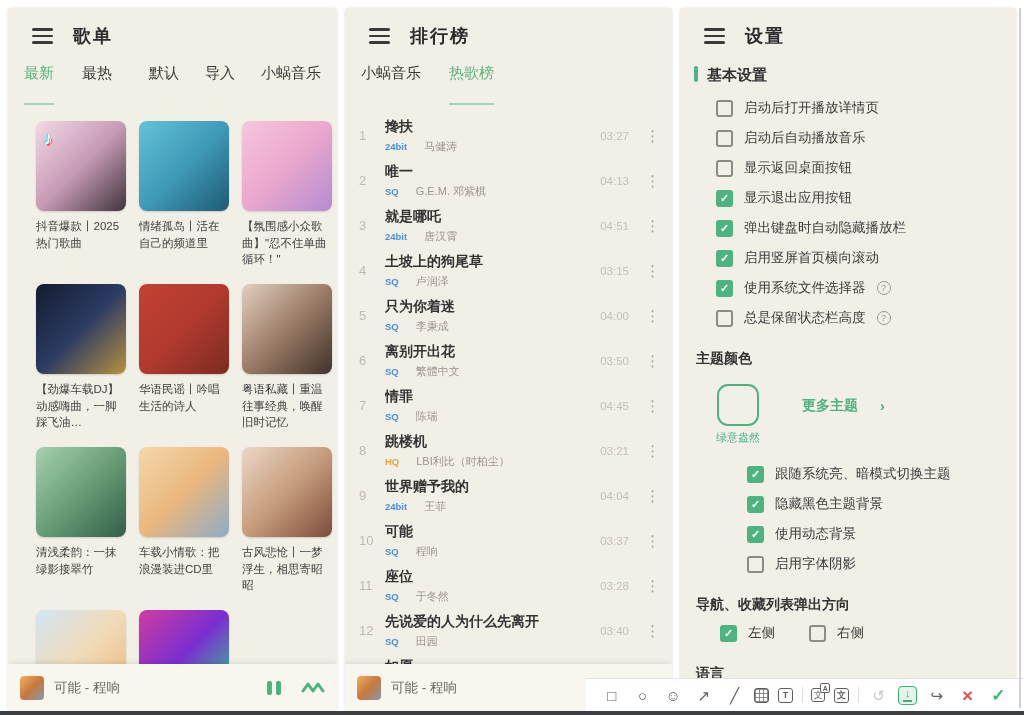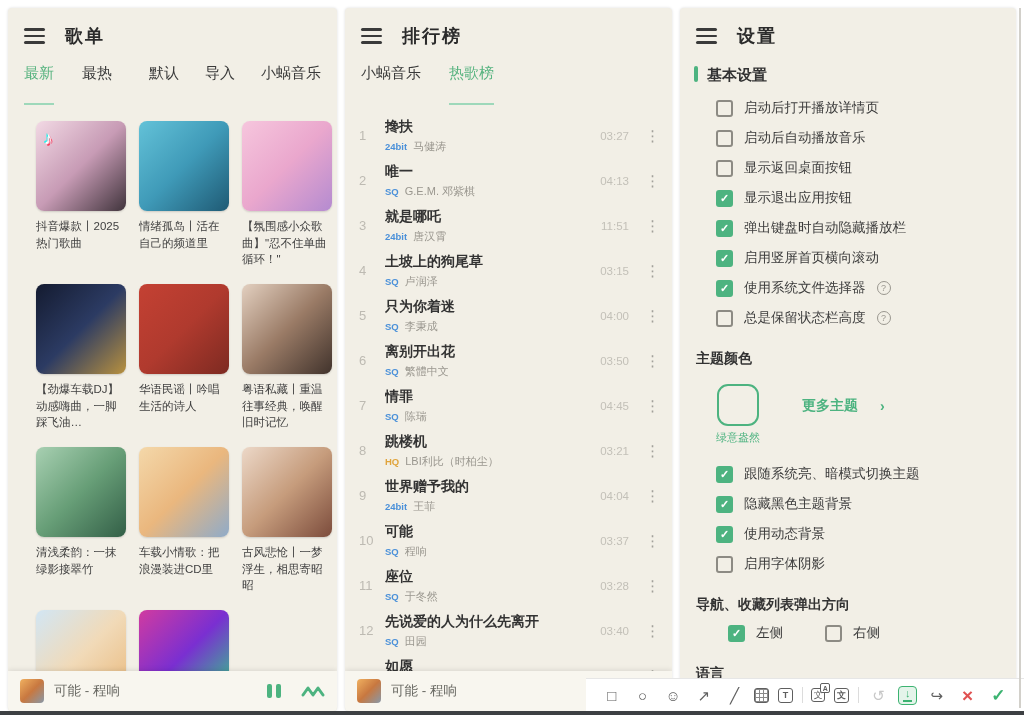--- a/index.html
+++ b/index.html
@@ -14,21 +14,21 @@
     position: absolute; top: 8px; height: 703px;
     background: #f2efe6;
     border-radius: 4px;
     box-shadow: 0 0 3px rgba(0,0,0,.14);
     overflow: hidden;
   }
   #panel-left  { left: 8px;   width: 329px; }
   #panel-mid   { left: 345px; width: 327px; }
   #panel-right { left: 680px; width: 336px; }
 
-  .panel-header { display:flex; align-items:center; gap:20px; padding:16px 16px 6px; }
+  .panel-header { display:flex; align-items:center; gap:20px; padding:16px 24px 6px; }
   .hamburger { width:21px; display:flex; flex-direction:column; gap:4px; cursor:pointer; }
   .hamburger i { height:2.5px; background:#3a3a3a; border-radius:2px; display:block; }
   .panel-title { font-size:18px; font-weight:bold; color:#2b2b2b; letter-spacing:2px; }
 
   
   .tabs-row { display:flex; align-items:baseline; padding:10px 16px 4px; font-size:15px; color:#3a3a3a; }
   .tab { margin-right:28px; padding-bottom:20px; cursor:pointer; border-bottom:2.5px solid transparent; }
   .tab.on { color:#57b37f; border-bottom-color:#9ed8ba; }
   .actions { margin-left:auto; display:flex; gap:26px; }
   .action { cursor:pointer; }
@@ -39,49 +39,49 @@
   .cover .logo { position:absolute; top:8px; left:8px; color:#fff; font-size:17px;
                  text-shadow:1.5px 1.5px 0 #ff3b5c, -1.5px -1.5px 0 #25f4ee; }
   .caption { margin-top:7px; font-size:11.5px; line-height:1.45; color:#3f3f3f; word-break:break-all; }
 
   
   .songs { padding-top:4px; }
   .song { display:flex; align-items:center; height:45px; padding:0 8px 0 14px; }
   .rank { width:26px; font-size:13px; color:#bdbab2; flex:0 0 auto; }
   .song-main { flex:1; min-width:0; }
   .song-title { font-size:14px; color:#333; font-weight:600; white-space:nowrap; overflow:hidden; }
-  .song-sub { margin-top:3px; font-size:11px; color:#9a978f; display:flex; gap:6px; align-items:baseline; white-space:nowrap; }
+  .song-sub { margin-top:3px; font-size:11px; color:#9a978f; display:flex; gap:17px; align-items:baseline; white-space:nowrap; }
   .q { font-size:9.5px; font-weight:bold; }
   .duration { font-size:11.5px; color:#c3c0b8; margin:0 12px 0 6px; flex:0 0 auto; }
   .dots { color:#a2a09a; font-size:15px; cursor:pointer; flex:0 0 auto; padding:0 4px; }
 
   
   .section-head { display:flex; align-items:flex-start; gap:9px; margin:12px 0 0 14px; font-size:15px; font-weight:bold; color:#333; }
   .section-bar { width:4px; height:16px; background:#4db380; border-radius:2px; }
   .sub-head { margin:17px 12px 0 16px; font-size:14px; color:#333; font-weight:600; }
   .opt-list { margin-top:8px; }
   .opt { display:flex; align-items:center; gap:11px; height:30px; margin-left:36px; font-size:13.5px; color:#3c3c3c; }
   .opt-row { display:flex; gap:30px; margin:4px 0 0 36px; }
-  .opt-row .opt { margin-left:12px; }
+  .opt-row .opt { margin-left:4px; }
   .cb { width:17px; height:17px; border-radius:3px; border:2px solid #8d8b84; display:flex;
         align-items:center; justify-content:center; cursor:pointer; flex:0 0 auto; color:transparent; font-size:11px; }
   .cb.on { background:#4db380; border-color:#4db380; color:#fff; }
   .cb.on::after { content:"✓"; font-weight:bold; }
   .help { width:14px; height:14px; border:1.4px solid #9a978f; border-radius:50%; color:#9a978f;
           font-size:9px; display:flex; align-items:center; justify-content:center; }
   .help::after { content:"?"; }
   .theme-row { display:flex; align-items:flex-start; gap:42px; margin:16px 0 0 36px; }
   .swatch-wrap { display:flex; flex-direction:column; align-items:center; gap:4px; cursor:pointer; }
   .swatch { width:42px; height:42px; border:2px solid #4db380; border-radius:11px; padding:3px; }
   .swatch-inner { width:100%; height:100%; background:#4db380; border-radius:7px; }
   .swatch-name { font-size:11px; color:#4db380; }
   .more-link { margin-top:13px; font-size:14px; color:#4db380; font-weight:600; cursor:pointer; display:flex; gap:22px; align-items:center; }
 
   
-  .player { position:absolute; left:0; right:0; bottom:0; height:40px; background:#f8f6ef;
+  .player { position:absolute; left:0; right:0; bottom:0; height:47px; background:#f8f6ef;
             box-shadow:0 -1px 5px rgba(0,0,0,.10); display:flex; align-items:center; padding:0 12px; gap:10px; }
   .thumb { width:24px; height:24px; border-radius:4px; flex:0 0 auto; }
   .track { font-size:13.5px; color:#686862; }
   .player-icons { margin-left:auto; display:flex; align-items:center; gap:20px; }
   .pause { display:flex; gap:4px; cursor:pointer; }
   .pause i { width:5px; height:14px; background:#4db380; border-radius:2px; display:block; }
   .wave { cursor:pointer; display:flex; }
 
   
   #anno-toolbar { position:absolute; left:586px; right:0; top:678px; height:33px; background:#ffffff;
@@ -232,21 +232,21 @@
       </div>
       <div class="song">
         <span class="rank">3</span>
         <span class="song-main">
           <div class="song-title">就是哪吒</div>
           <div class="song-sub">
             <span class="q" style="color: rgb(74, 144, 217);">24bit</span>
             <span>唐汉霄</span>
           </div>
         </span>
-        <span class="duration">11:51</span>
+        <span class="duration">04:51</span>
         <span class="dots">⋮</span>
       </div>
       <div class="song">
         <span class="rank">4</span>
         <span class="song-main">
           <div class="song-title">土坡上的狗尾草</div>
           <div class="song-sub">
             <span class="q" style="color: rgb(74, 144, 217);">SQ</span>
             <span>卢润泽</span>
           </div>
@@ -438,21 +438,21 @@
     <span class="swatch-wrap">
       <span class="swatch"><span class="swatch-inner"></span></span>
       <span class="swatch-name">绿意盎然</span>
     </span>
     <span class="more-link">
       <span>更多主题</span>
       <span>›</span>
     </span>
   </div>
 
-  <div class="opt-list" style="margin-top:14px;">
+  <div class="opt-list" style="margin-top:14px;margin-left:31px;">
     <div class="opt">
       <span class="cb on"></span>
       <span>跟随系统亮、暗模式切换主题</span>
     </div>
     <div class="opt">
       <span class="cb on"></span>
       <span>隐藏黑色主题背景</span>
     </div>
     <div class="opt">
       <span class="cb on"></span>

